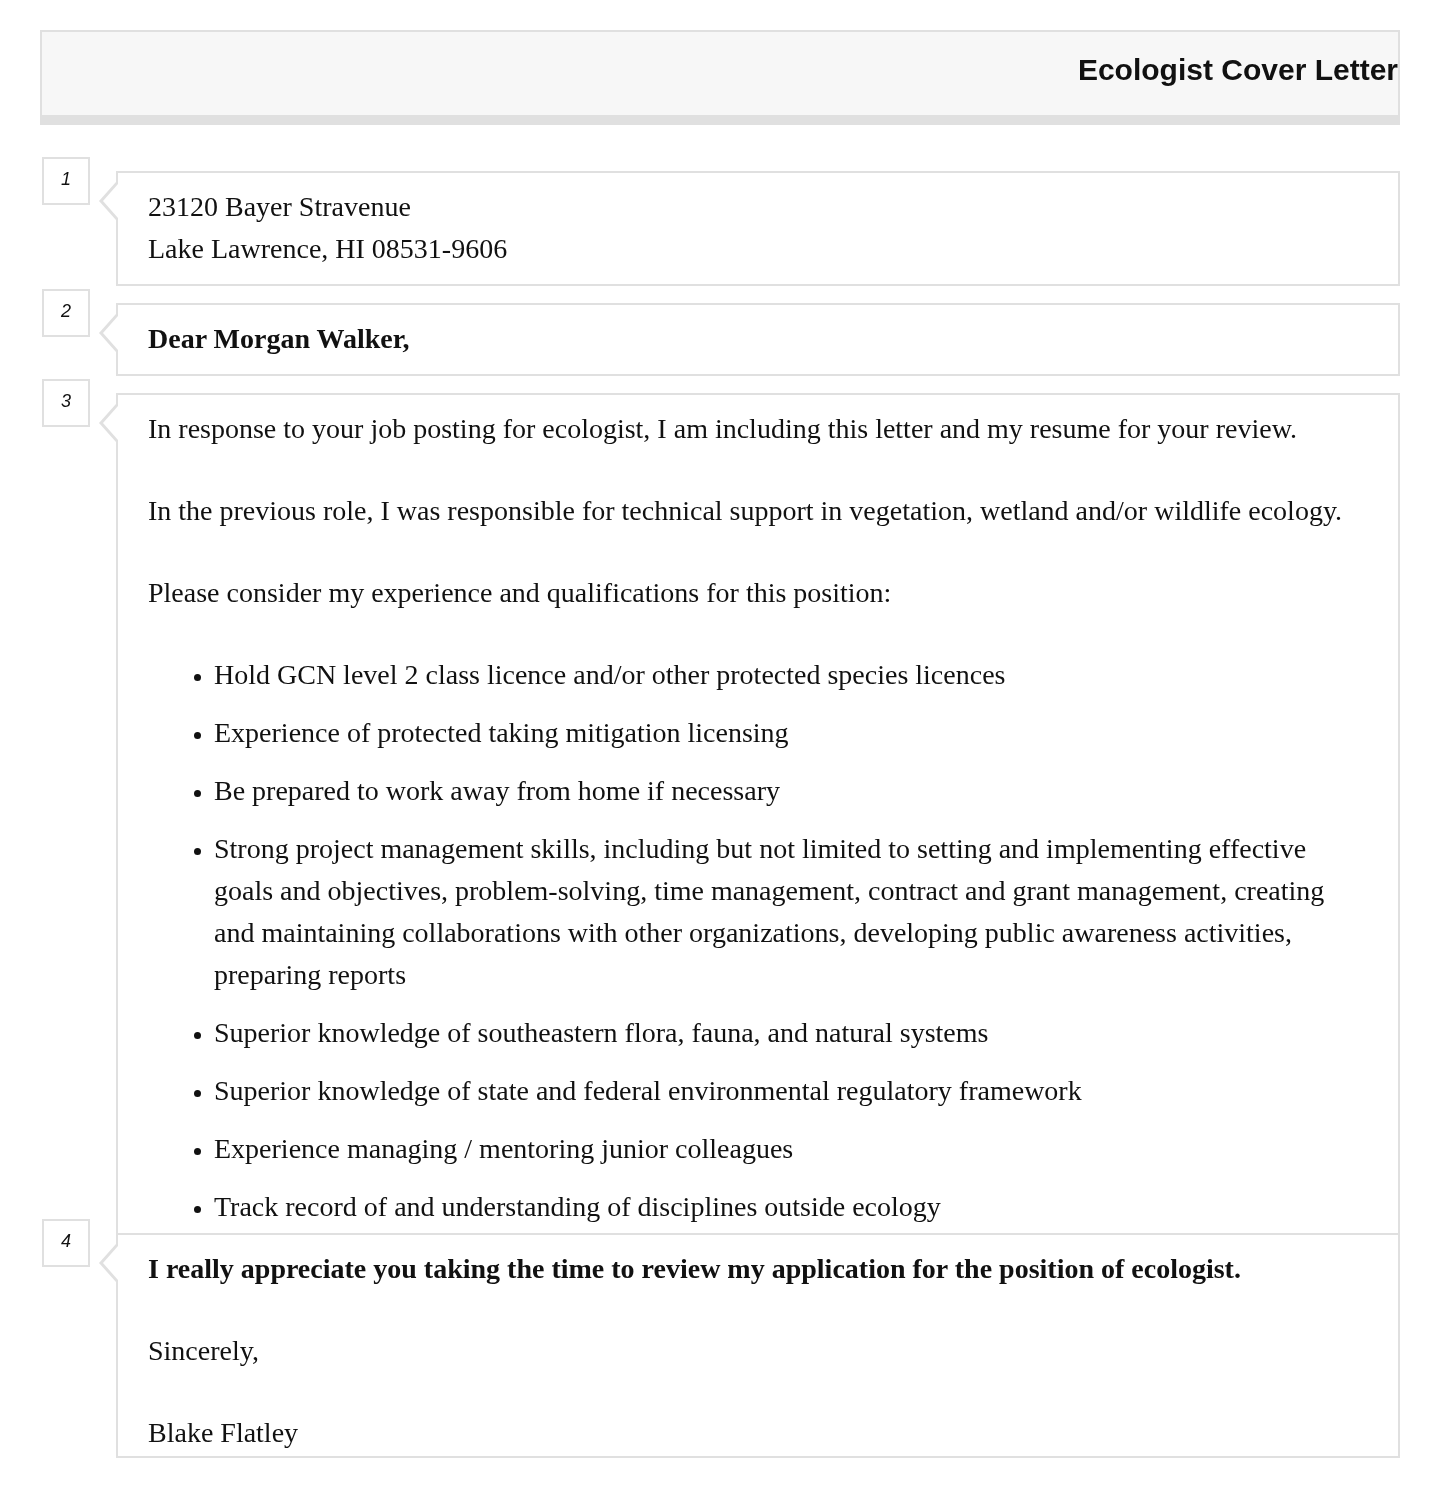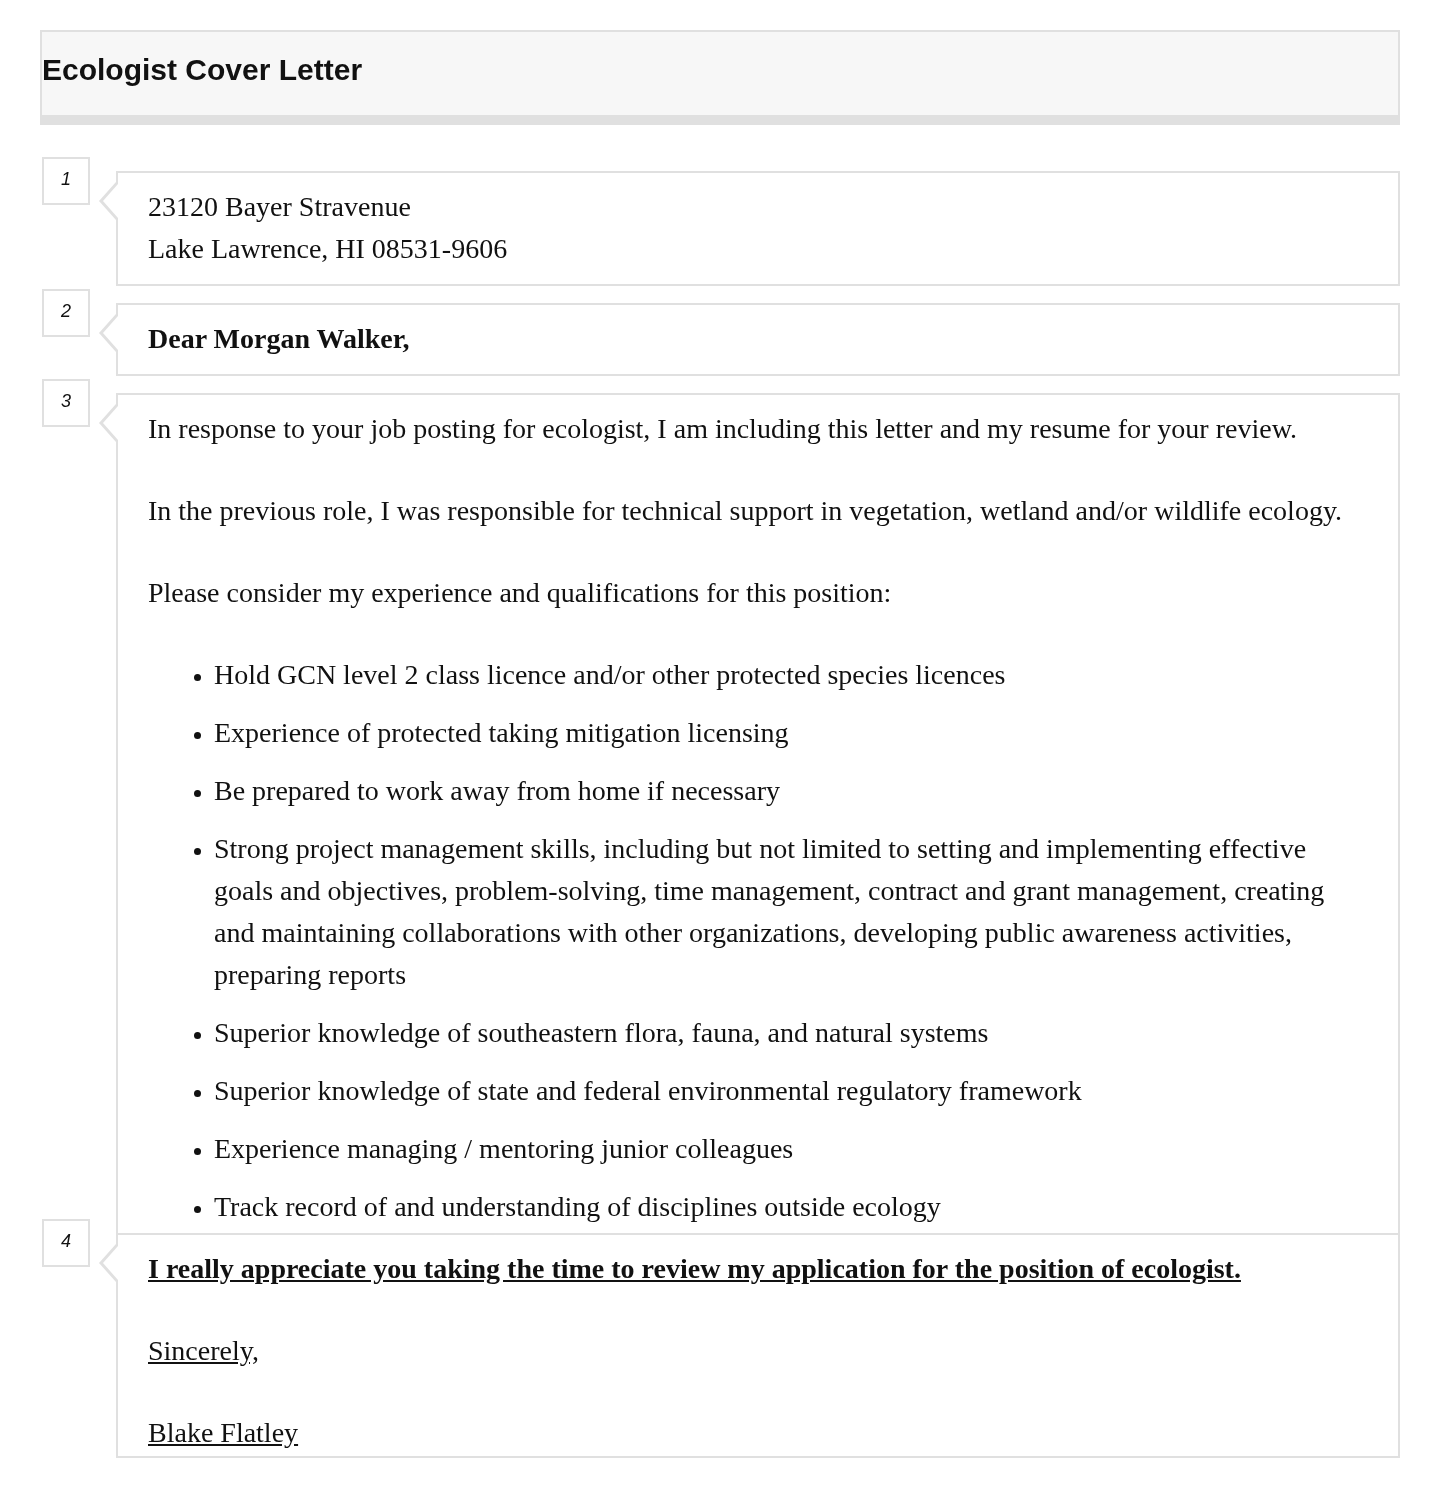--- a/index.html
+++ b/index.html
@@ -2,21 +2,21 @@
 <html><head>
 <meta charset="utf-8">
 <style>
   * { box-sizing: border-box; }
   html, body { margin: 0; padding: 0; background: #ffffff; }
   body { width: 1440px; height: 1495px; position: relative; overflow: hidden; }
 
   .header {
     position: absolute; left: 40px; top: 30px; width: 1360px; height: 95px;
     background: #f7f7f7; border: 2px solid #e0e0e0; border-bottom: 10px solid #e0e0e0;
-    display: flex; align-items: center; justify-content: flex-start;
+    display: flex; align-items: center; justify-content: flex-end;
   }
   .header h1 {
     margin: 0; margin-top: -8px;
     font-family: "Liberation Sans", sans-serif; font-weight: bold; font-size: 30px; color: #111;
   }
 
   .row { position: absolute; left: 0; width: 1440px; }
   .badge {
     position: absolute; left: 42px; top: 2px; width: 48px; height: 48px;
     border: 2px solid #e0e0e0; background: #fff;
@@ -86,18 +86,18 @@
       <li>Superior knowledge of southeastern flora, fauna, and natural systems</li>
       <li>Superior knowledge of state and federal environmental regulatory framework</li>
       <li>Experience managing / mentoring junior colleagues</li>
       <li>Track record of and understanding of disciplines outside ecology</li>
     </ul>
   </div>
 </div>
 
 <div class="row" style="top:1217px;">
   <div class="badge">4</div>
-  <div class="box" style="height:225px;text-decoration:underline;">
+  <div class="box" style="height:225px;">
     <p class="bold">I really appreciate you taking the time to review my application for the position of ecologist.</p>
     <p>Sincerely,</p>
     <p>Blake Flatley</p>
   </div>
 </div>
 
 </body></html>

